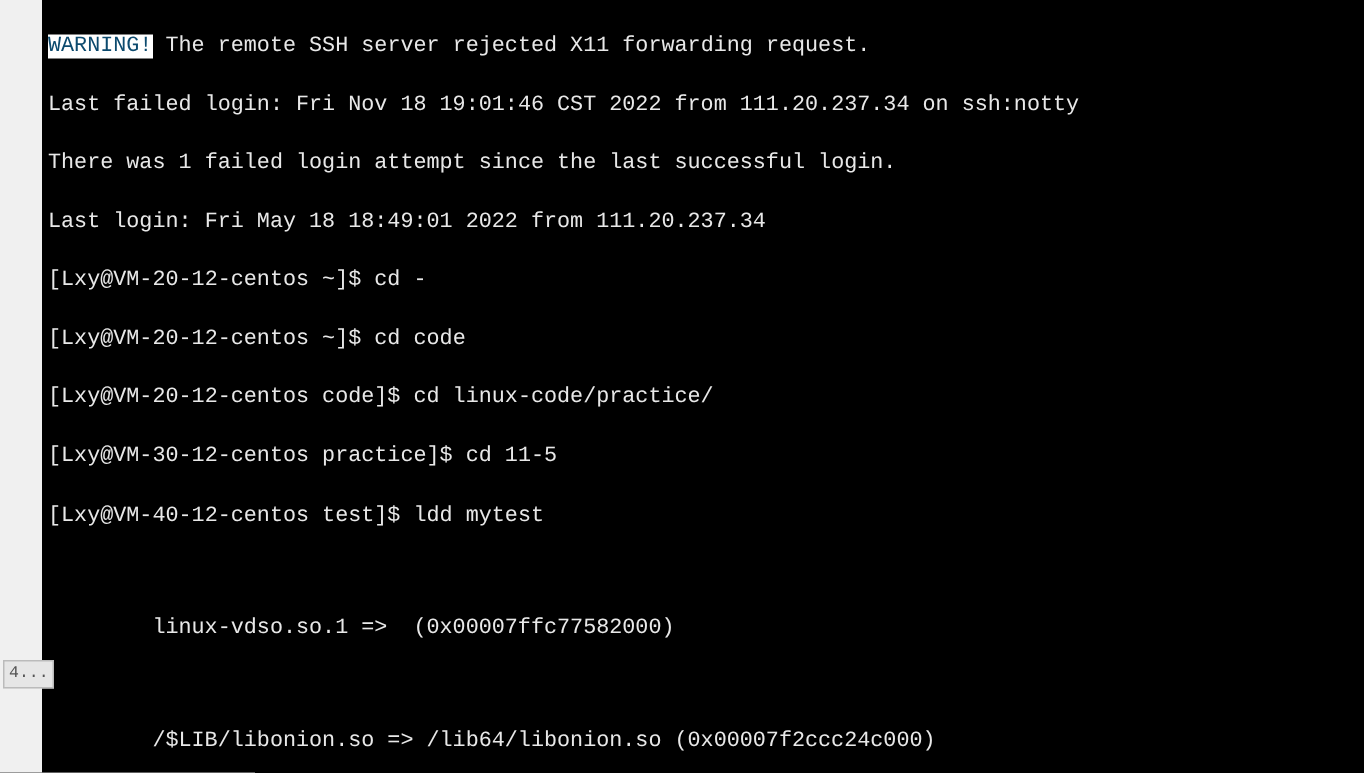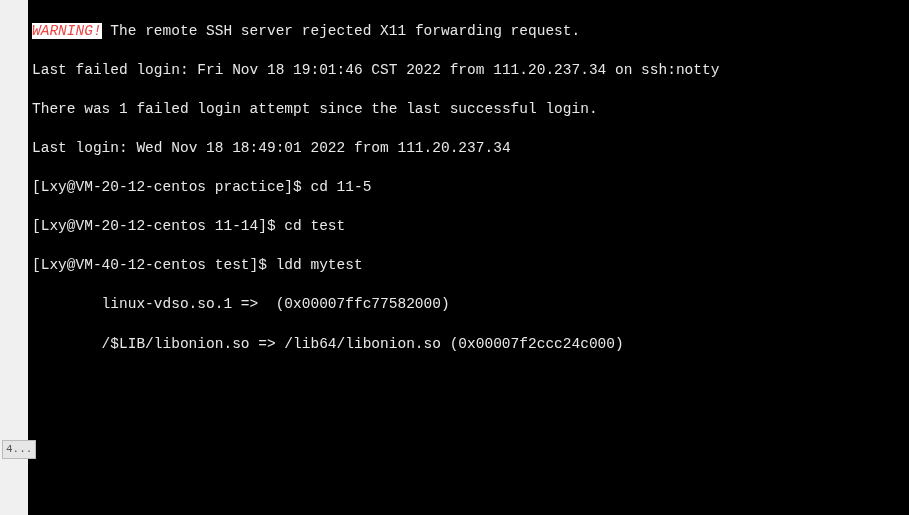--- a/index.html
+++ b/index.html
@@ -42,44 +42,46 @@
       padding: 2px 4px;
       white-space: pre;
       overflow: hidden;
     }
     .line {
       white-space: pre-wrap;
       word-break: break-all;
     }
     .warning {
       background: #fff;
-      color: #ef4444;
-      font-style: italic;
+      color: #0c4a6e;
     }
     .prompt-user {
       color: #e8e8e8;
     }
     .indent {
       padding-left: 8ch;
+      margin-top: 36px;
     }
   </style>
 </head>
 <body>
 
 <div class="sidebar">
   <div class="sidebar-tab">4...</div>
 </div>
 
 <div class="terminal">
 <div class="line"><span class="warning">WARNING!</span><span> The remote SSH server rejected X11 forwarding request.</span></div>
 <div class="line">Last failed login: Fri Nov 18 19:01:46 CST 2022 from 111.20.237.34 on ssh:notty</div>
 <div class="line">There was 1 failed login attempt since the last successful login.</div>
-<div class="line">Last login: Wed Nov 18 18:49:01 2022 from 111.20.237.34</div>
-<div class="line"><span class="prompt-user">[Lxy@VM-20-12-centos practice]$ </span><span>cd 11-5</span></div>
-<div class="line"><span class="prompt-user">[Lxy@VM-20-12-centos 11-14]$ </span><span>cd test</span></div>
+<div class="line">Last login: Fri May 18 18:49:01 2022 from 111.20.237.34</div>
+<div class="line"><span class="prompt-user">[Lxy@VM-20-12-centos ~]$ </span><span>cd -</span></div>
+<div class="line"><span class="prompt-user">[Lxy@VM-20-12-centos ~]$ </span><span>cd code</span></div>
+<div class="line"><span class="prompt-user">[Lxy@VM-20-12-centos code]$ </span><span>cd linux-code/practice/</span></div>
+<div class="line"><span class="prompt-user">[Lxy@VM-30-12-centos practice]$ </span><span>cd 11-5</span></div>
 <div class="line"><span class="prompt-user">[Lxy@VM-40-12-centos test]$ </span><span>ldd mytest</span></div>
 <div class="line indent">linux-vdso.so.1 =&gt;  (0x00007ffc77582000)</div>
 <div class="line indent">/$LIB/libonion.so =&gt; /lib64/libonion.so (0x00007f2ccc24c000)</div>
 
 
 
 
 
 
 

